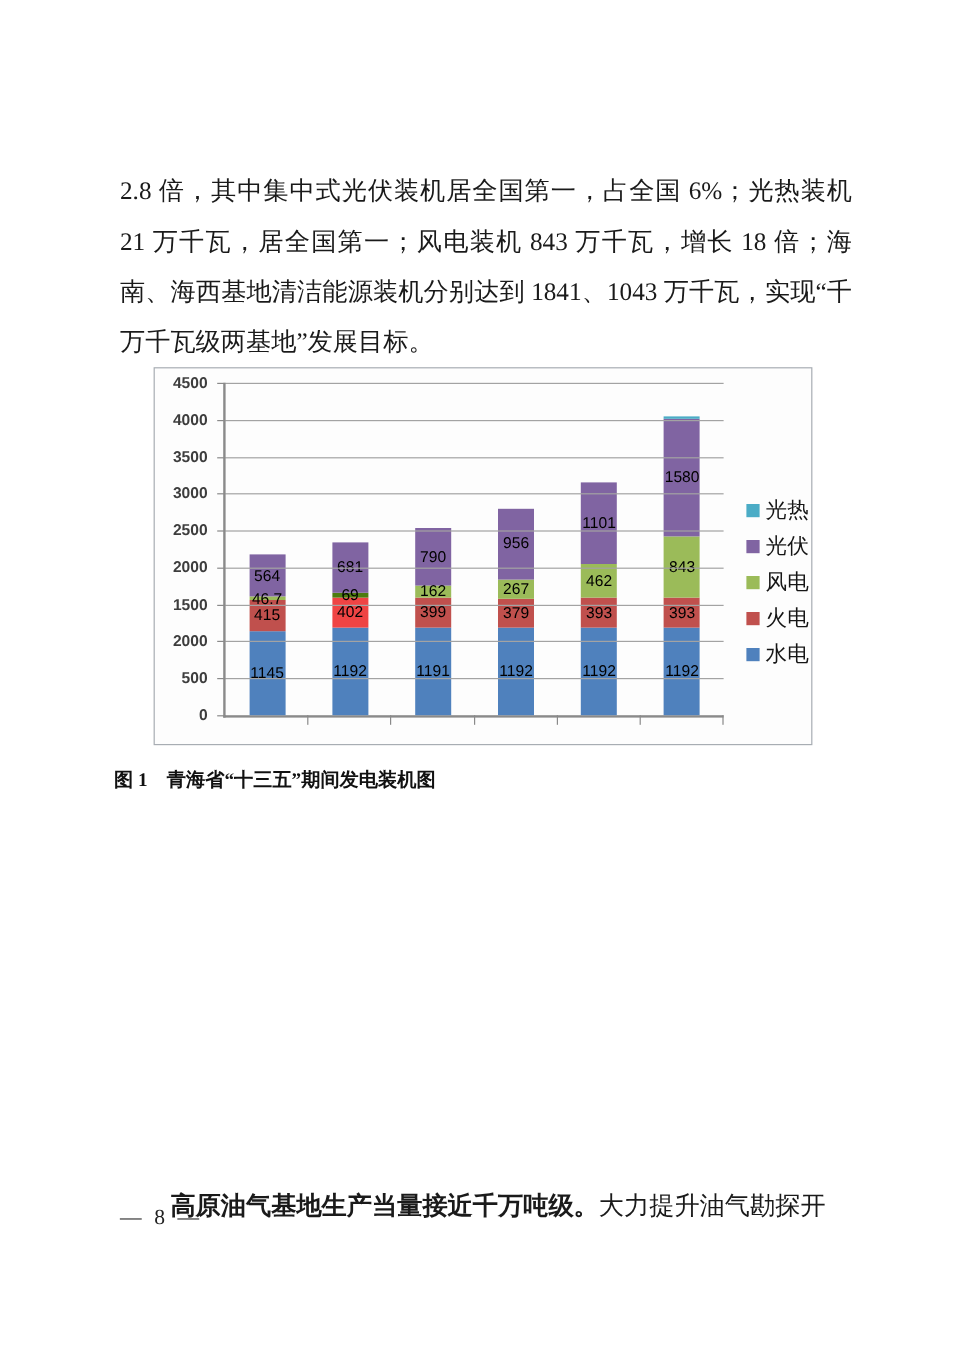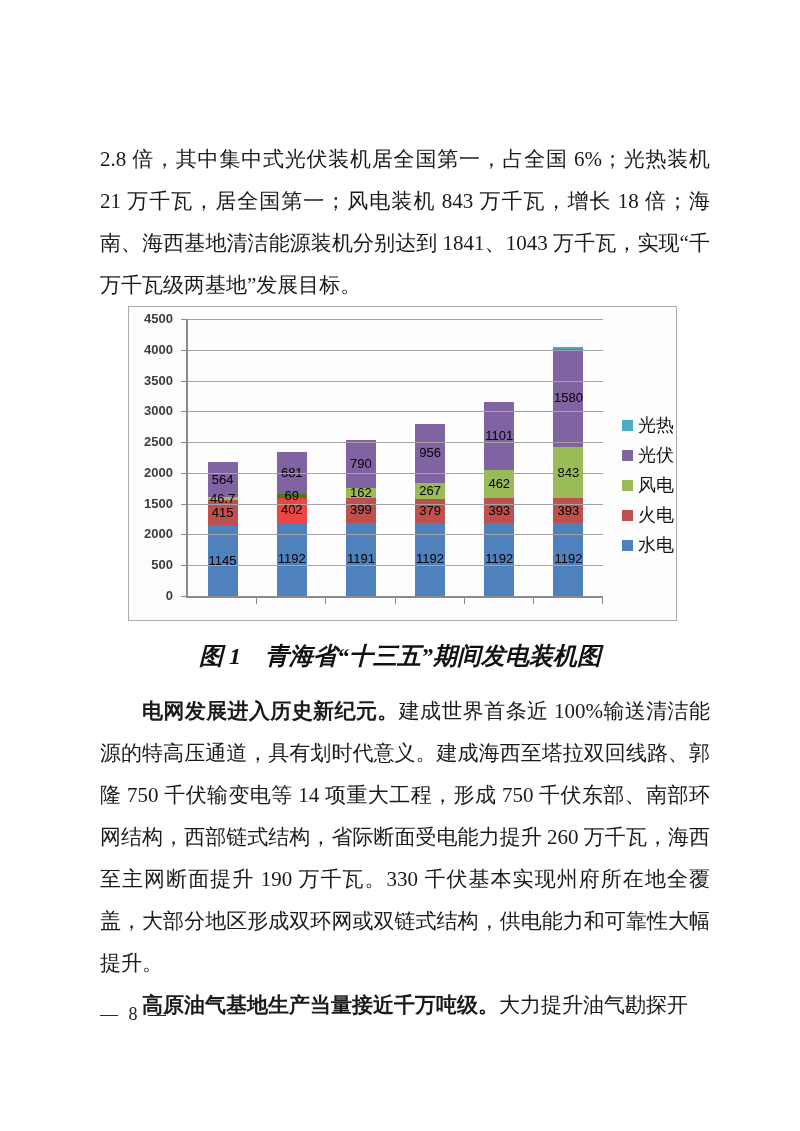--- a/index.html
+++ b/index.html
@@ -9,21 +9,21 @@
     font-family:"Liberation Serif","DejaVu Serif",serif;
   }
   .bodytext{
     position:absolute;left:100px;width:610px;
     font-size:21px;line-height:42px;text-align:justify;
   }
   .para-lead{font-weight:700;}
   .indent{text-indent:2em;}
   .caption{
     position:absolute;left:95px;width:610px;top:640px;
-    text-align:center;font-weight:700;font-size:24px;color:#111;font-style:italic;
+    font-weight:700;font-size:16px;color:#111;
   }
   .pagenum{
     position:absolute;left:100px;top:1004px;
     font-size:18px;letter-spacing:3px;color:#222;
   }
 
   
   .chart-box{
     position:absolute;left:128px;top:306px;width:547px;height:313px;
     border:1px solid #a8adb3;background:#fdfdfd;
@@ -227,19 +227,18 @@
         </div>
         <div class="legend-entry">
           <span class="legend-swatch" style="background: rgb(79, 129, 189);"></span>
           <span class="legend-label">水电</span>
         </div>
       </div>
   </div>
 
   <div class="caption">图 1　青海省“十三五”期间发电装机图</div>
 
-  <p class="bodytext indent" style="top:669px;"><span class="para-lead">电网发展进入历史新纪元。</span><span>建成世界首条近 100%输送清洁能源的特高压通道，具有划时代意义。建成海西至塔拉双回线路、郭隆 750 千伏输变电等 14 项重大工程，形成 750 千伏东部、南部环网结构，西部链式结构，省际断面受电能力提升 260 万千瓦，海西至主网断面提升 190 万千瓦。330 千伏基本实现州府所在地全覆盖，大部分地区形成双环网或双链式结构，供电能力和可靠性大幅提升。</span></p>
 
   <p class="bodytext indent" style="top:963px;"><span class="para-lead">高原油气基地生产当量接近千万吨级。</span><span>大力提升油气勘探开</span></p>
 
   <div class="pagenum">— 8 —</div>
 
 </div>
 
 </body></html>

